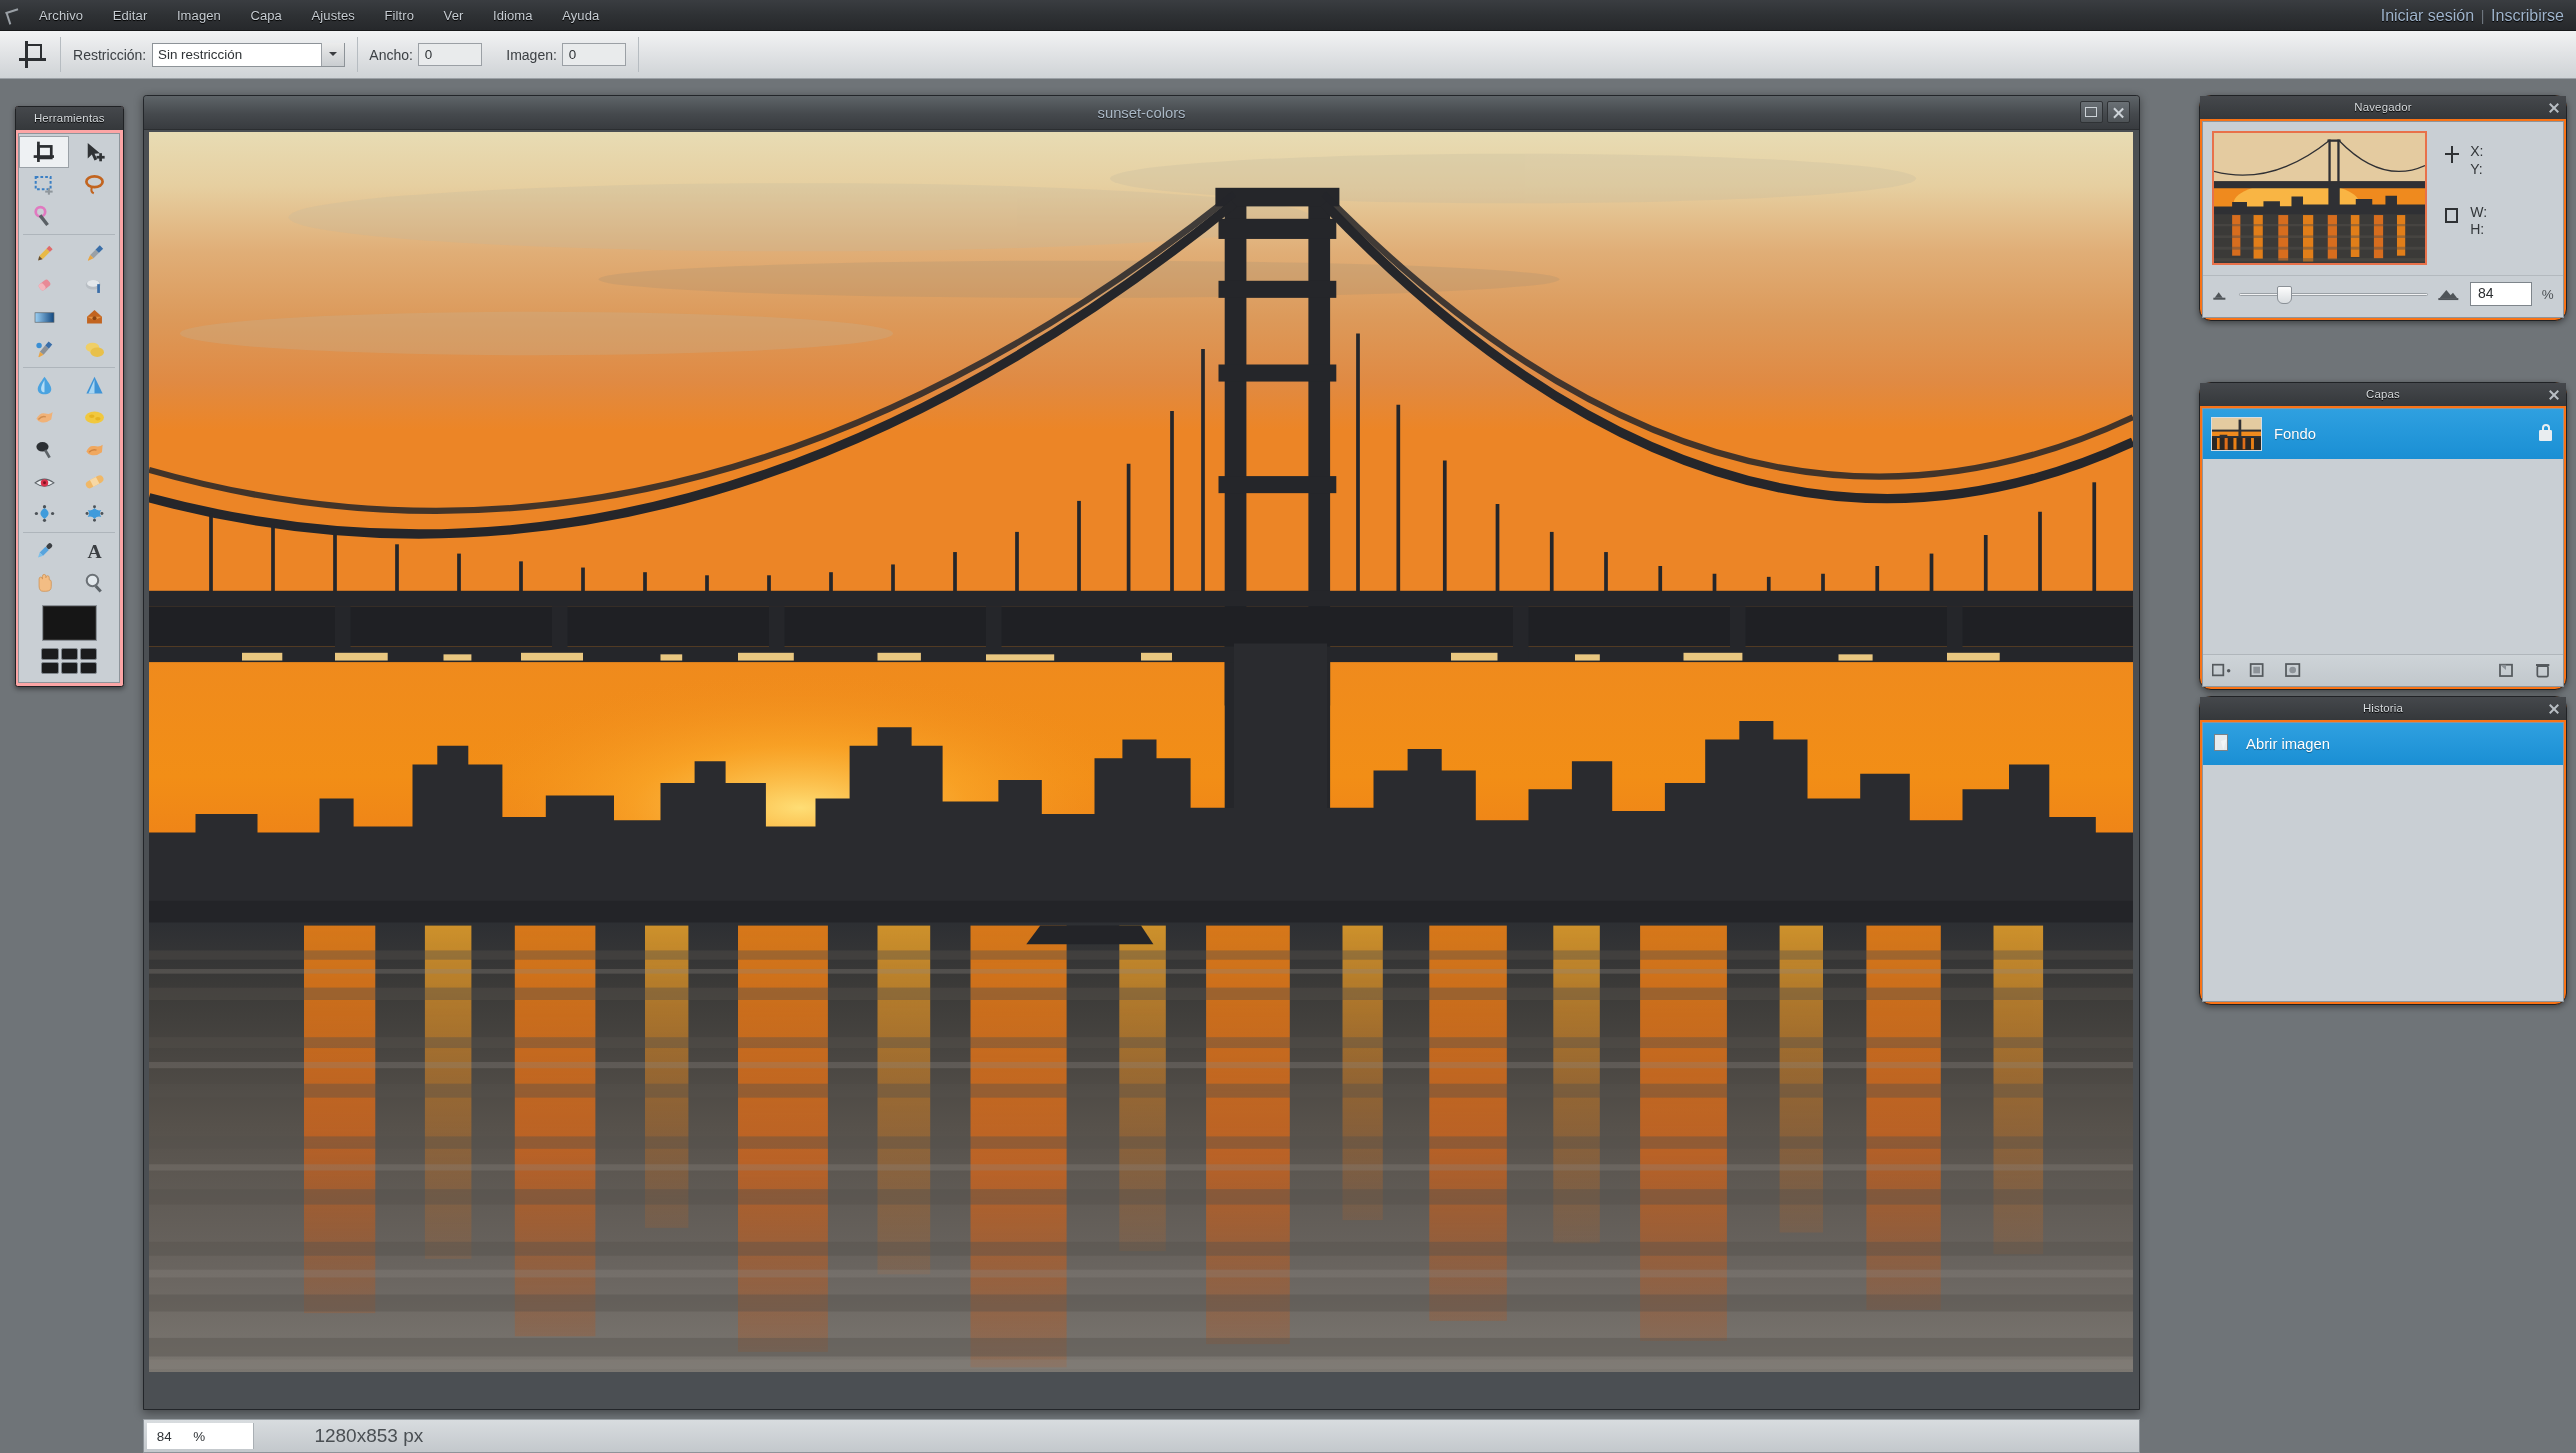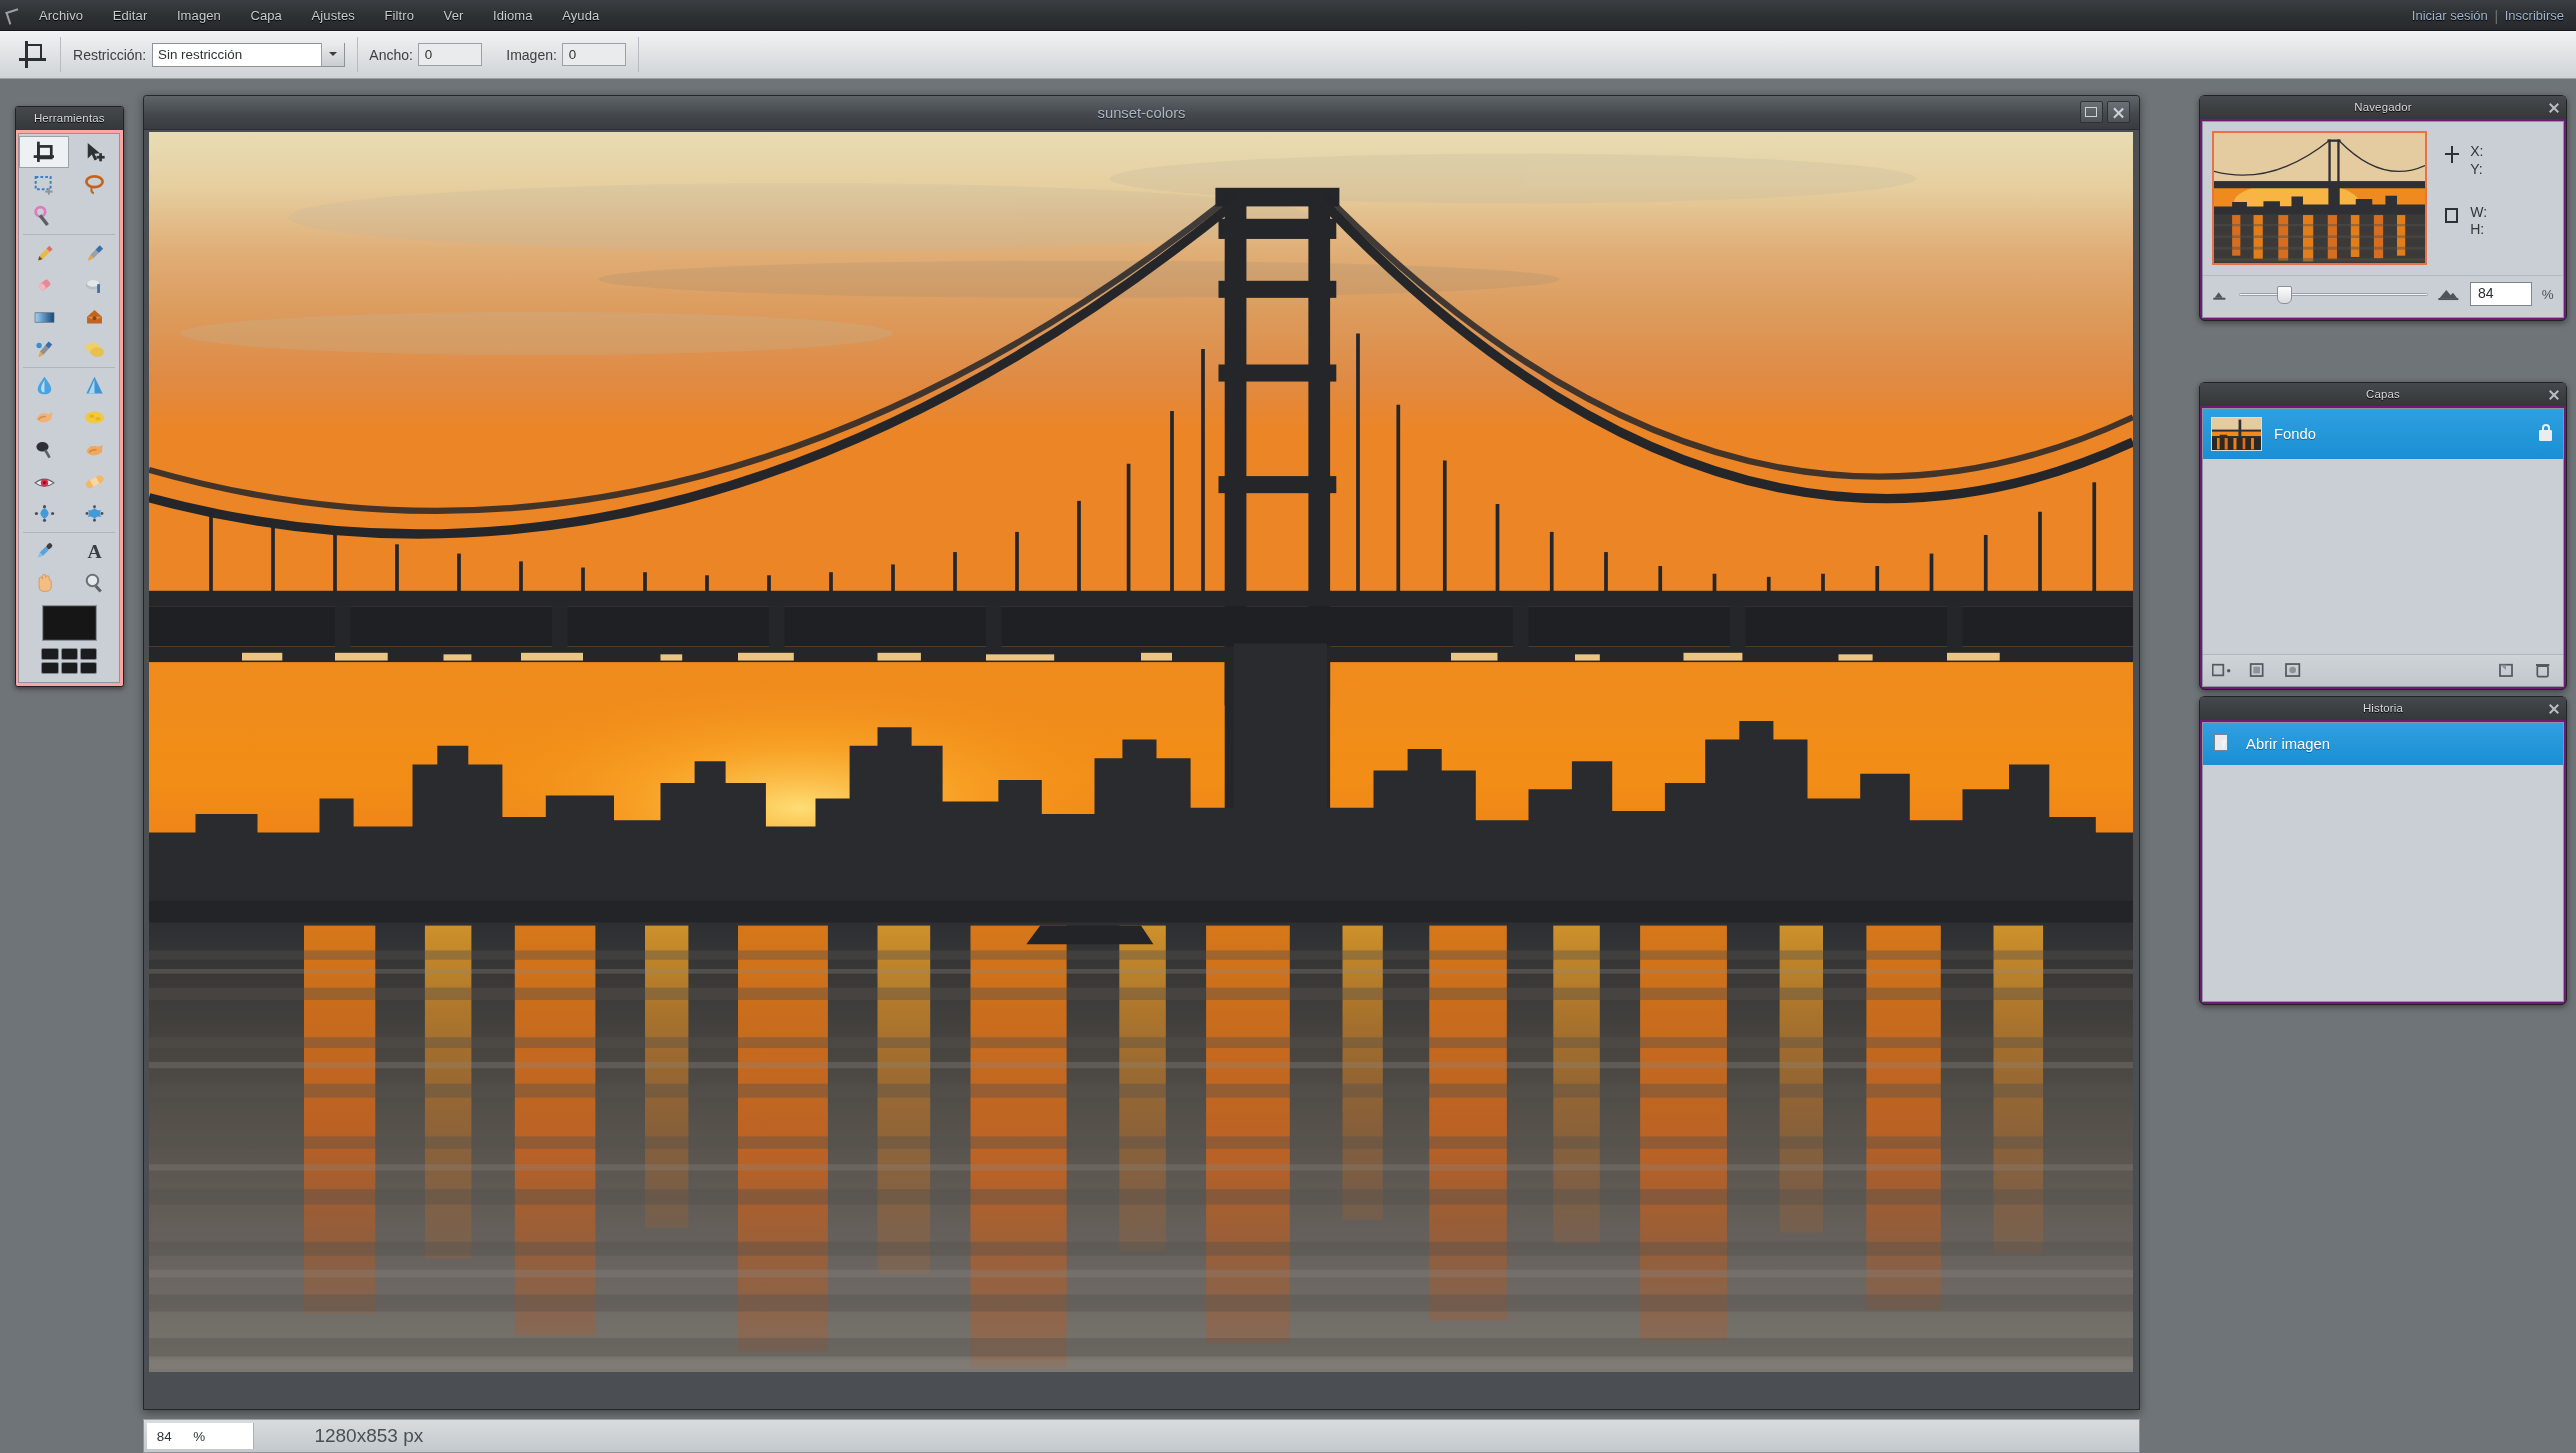--- a/index.html
+++ b/index.html
@@ -32,21 +32,21 @@
   .menu-item {
     color: #c6ccd2; font-size: 13px; padding: 4px 14.8px; cursor: default;
     text-shadow: 0 0.7px 0.7px #000;
     letter-spacing: 0.1px;
   }
   .menu-right {
     position: absolute; right: 12px; top: 0; height: 31px;
     display: flex; align-items: center; gap: 6.7px;
   }
   .menu-right a {
-    color: #9fb4cc; font-size: 13px; text-decoration: none; cursor: pointer;
+    color: #9fb4cc; font-size: 16px; text-decoration: none; cursor: pointer;
     text-shadow: 0 0.7px 0.7px #000;
   }
   .menu-sep { color: #6d757d; font-size: 14px; }
 
   
   .optionsbar {
     position: absolute; top: 31px; left: 0; width: 2576px; height: 48px;
     background: linear-gradient(to bottom, #f2f3f4 0%, #e2e4e6 45%, #cfd3d6 100%);
     border-bottom: 0.7px solid #9ba0a5;
     display: flex; align-items: center; padding-left: 5.4px;
@@ -158,21 +158,21 @@
   }
   .sb-zoom {
     width: 107px; height: 25.5px; background: #fff; border-right: 0.7px solid #a9afb4;
     display: flex; align-items: center; padding-left: 9.4px; gap: 21.5px;
     font-size: 13.4px; color: #2f3336; margin-left: 3.4px;
   }
   .sb-dims { font-size: 19px; color: #4a4f53; padding-left: 60px; }
 
   
   .rpanel {
-    position: absolute; background: #701a75; border: 0.7px solid #202225; border-radius: 6px;
+    position: absolute; background: #f97316; border: 0.7px solid #202225; border-radius: 12px;
     box-shadow: 0 2px 6.7px rgba(0,0,0,.45);
   }
   .rpanel .panel-title .close-x {
     position: absolute; right: 5.4px; top: 4.7px; width: 13.4px; height: 13.4px;
   }
   .close-x::before, .close-x::after {
     content: ""; position: absolute; left: 0.7px; top: 6px; width: 12px; height: 2px; background: #b9bfc4;
   }
   .close-x::before { transform: rotate(45deg); }
   .close-x::after { transform: rotate(-45deg); }

